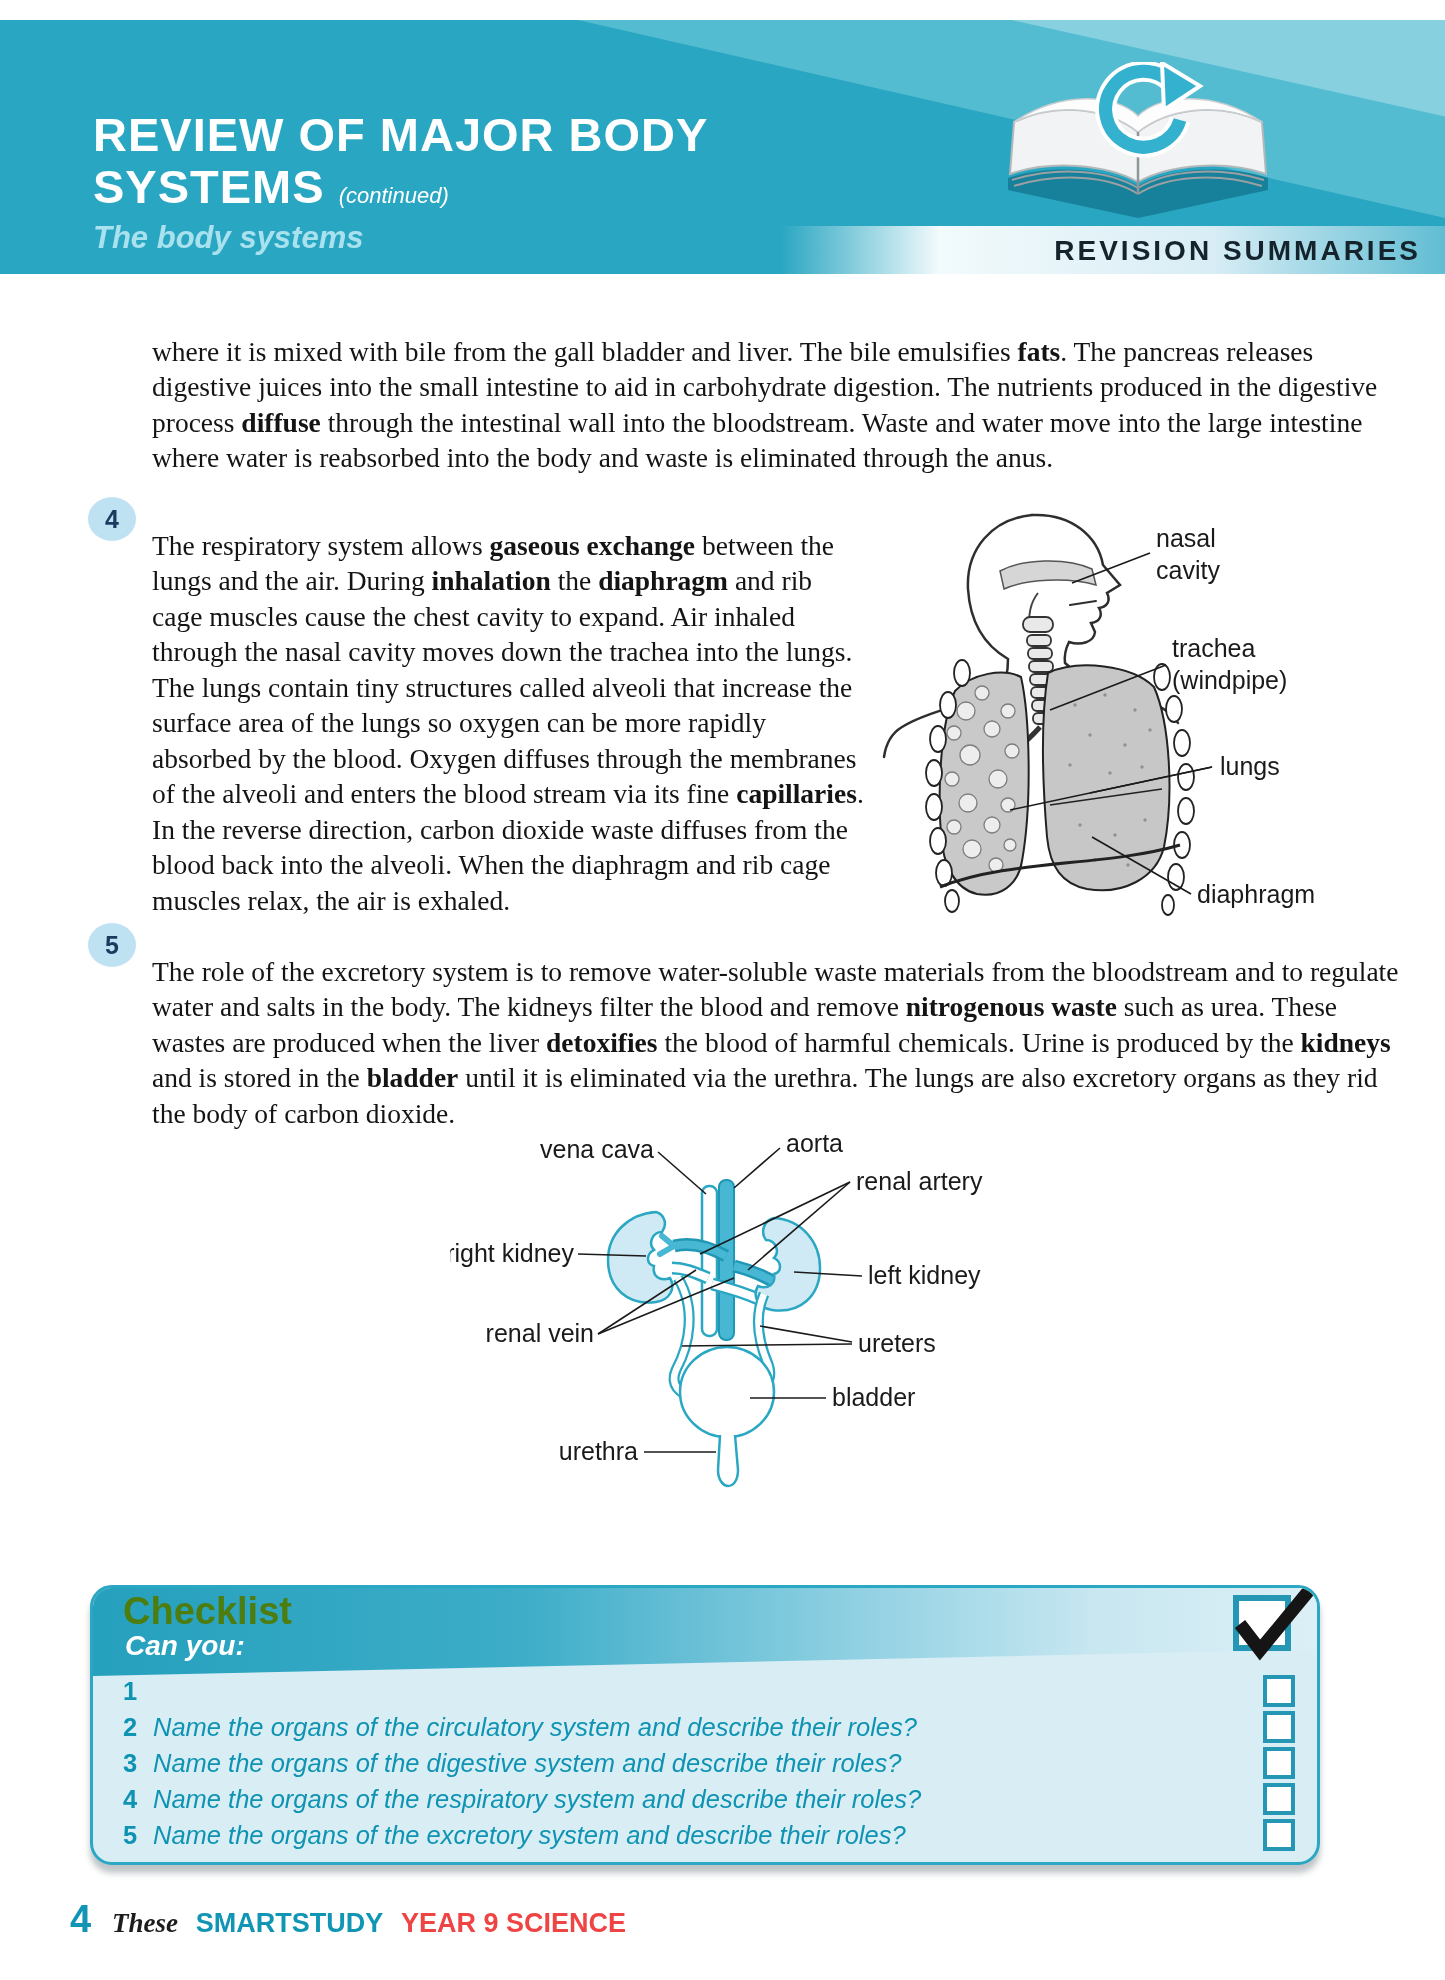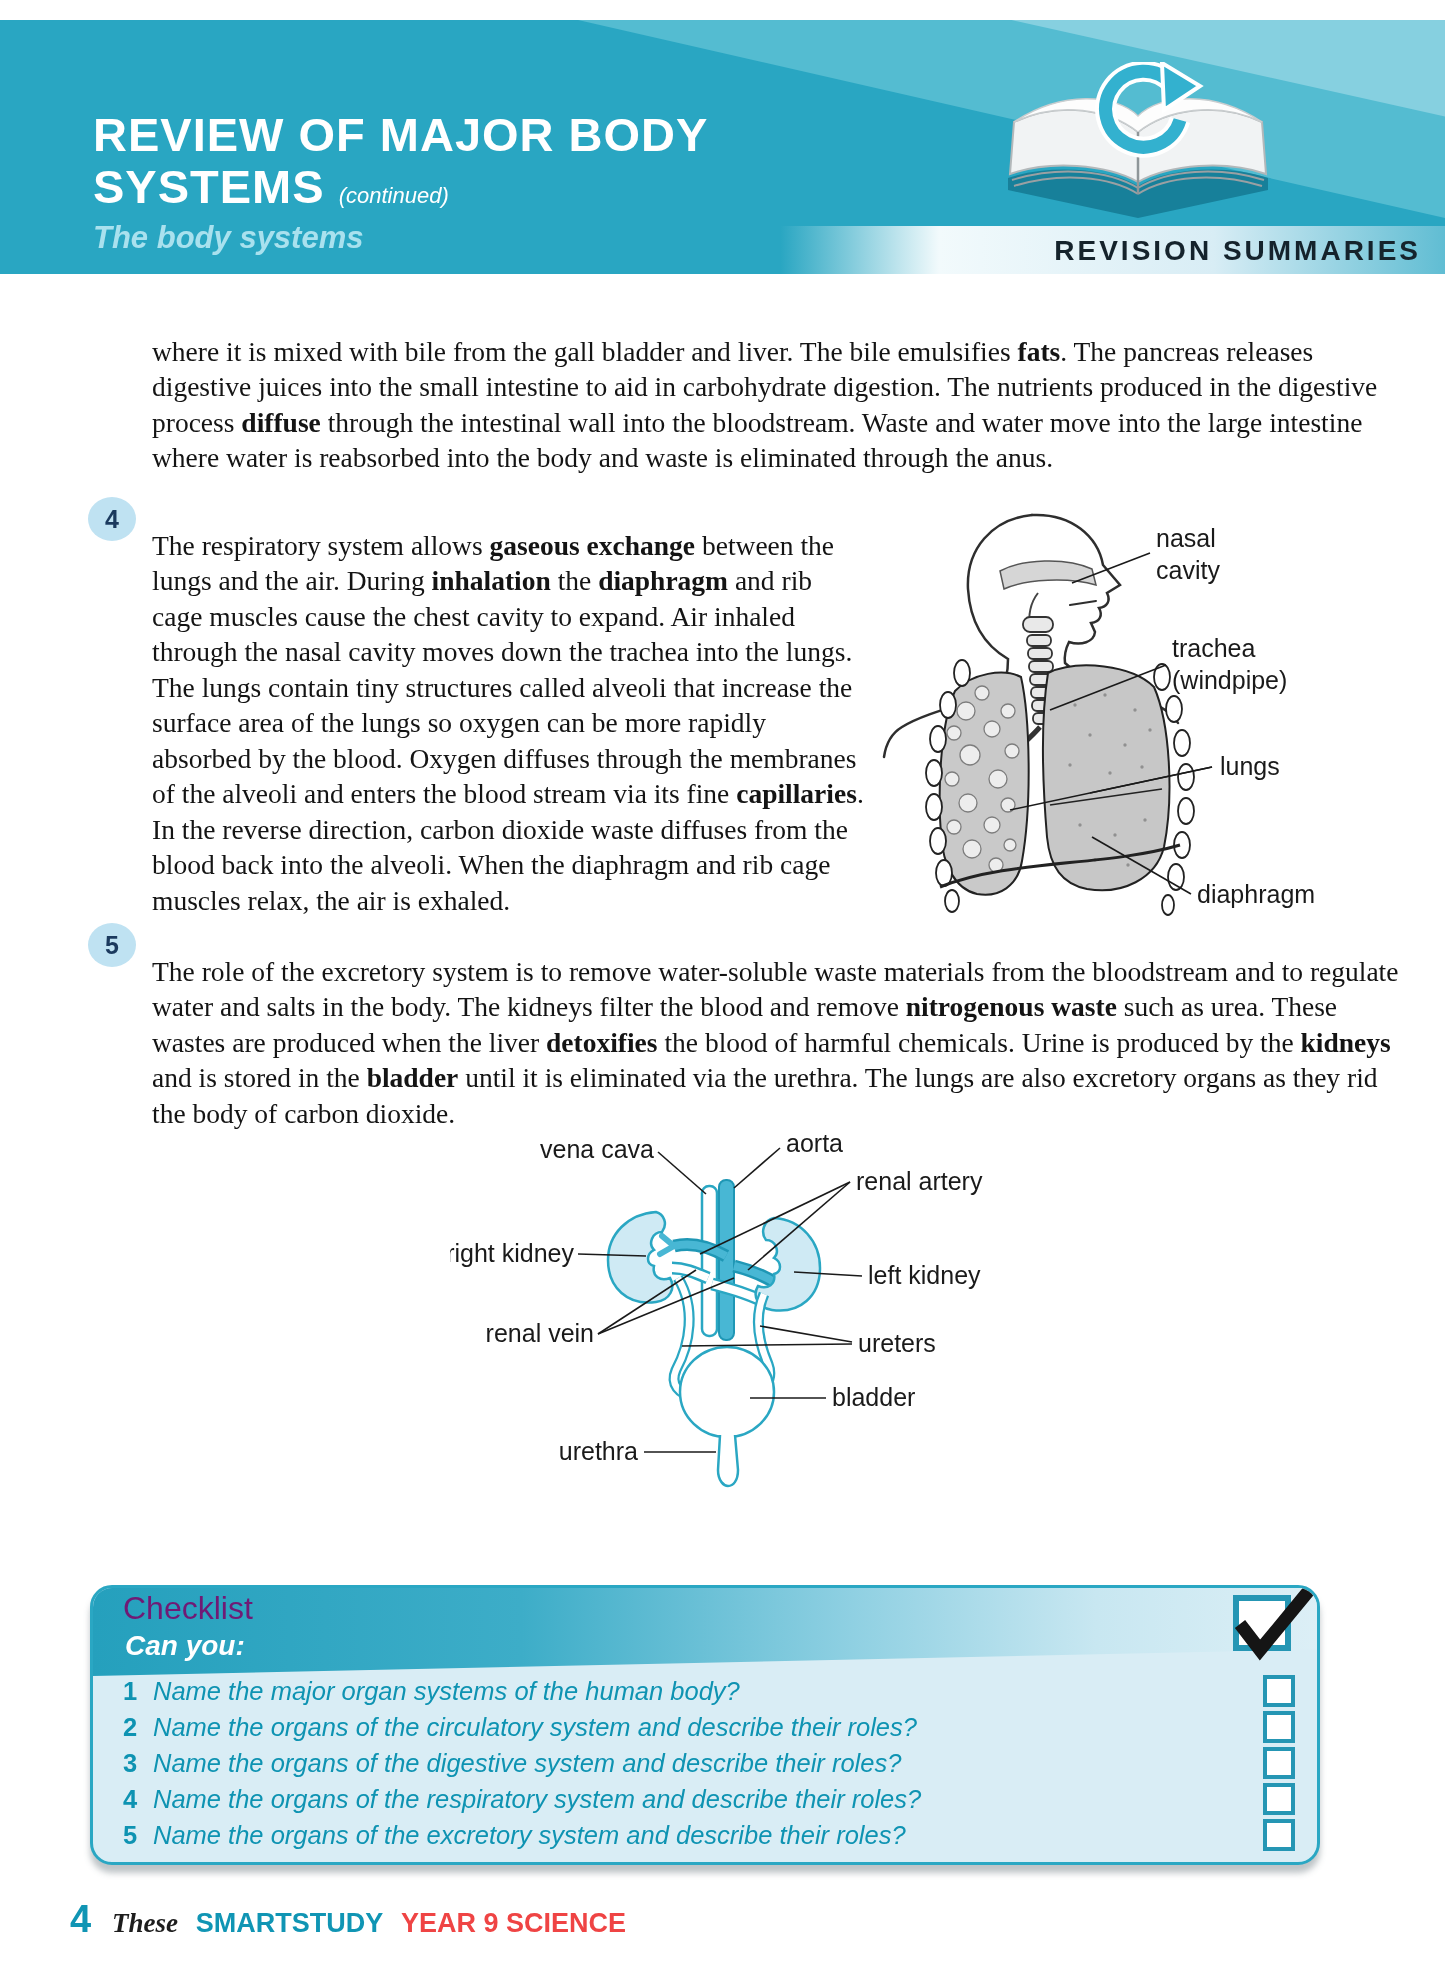--- a/index.html
+++ b/index.html
@@ -42,22 +42,22 @@
   .fig-kid{position:absolute;left:450px;top:1130px;width:600px;height:400px;}
   svg text{font-family:"Liberation Sans",sans-serif;font-size:25px;fill:#1a1a1a;}
 
   
   .checklist{position:absolute;left:90px;top:1585px;width:1230px;height:280px;background:#d9edf5;
              border:3px solid #2aa7c3;border-radius:22px;box-sizing:border-box;
              box-shadow:0 8px 6px rgba(110,125,130,0.45);overflow:hidden;}
   .cl-wedge{position:absolute;left:0;top:0;width:100%;height:88px;
             background:linear-gradient(90deg,#25a0bd 0%,#3dadc8 35%,#8fd0e2 62%,#c8e7f1 82%,#dceff6 100%);
             clip-path:polygon(0 0,100% 0,100% 70%,0 100%);}
-  .cl-title{position:absolute;left:30px;top:2px;color:#701a75;font-family:"Liberation Sans",sans-serif;
-            font-weight:normal;font-size:32px;}
+  .cl-title{position:absolute;left:30px;top:2px;color:#4d7c0f;font-family:"Liberation Sans",sans-serif;
+            font-weight:bold;font-size:38px;}
   .cl-sub{position:absolute;left:32px;top:42px;color:#ffffff;font-family:"Liberation Sans",sans-serif;
           font-weight:bold;font-style:italic;font-size:28px;}
   .cl-bigbox{position:absolute;left:1140px;top:7px;width:46px;height:44px;background:#ffffff;
              border:6px solid #2596b4;}
   .cl-check{position:absolute;left:1133px;top:-12px;width:100px;height:88px;pointer-events:none;}
   .cl-items{position:absolute;left:30px;top:85px;width:1172px;display:flex;flex-direction:column;}
   .cl-item{display:flex;align-items:center;height:36px;
            font-family:"Liberation Sans",sans-serif;font-size:25.5px;color:#0e93b2;}
   .cl-num{font-weight:bold;width:30px;flex:none;}
   .cl-text{font-style:italic;}
@@ -279,21 +279,20 @@
     <div class="cl-title">Checklist</div>
     <div class="cl-sub">Can you:</div>
     <div class="cl-bigbox"></div>
     <svg class="cl-check" viewBox="0 0 100 88">
       <path d="M14,48 L34,74 L90,6" stroke="#151515" stroke-width="13" fill="none"></path>
     </svg>
 
     <div class="cl-items">
       <div class="cl-item">
         <span class="cl-num">1</span>
-        <span class="cl-text">Name the major organ systems of the human body?</span>
         <span class="cl-box"></span>
       </div>
       <div class="cl-item">
         <span class="cl-num">2</span>
         <span class="cl-text">Name the organs of the circulatory system and describe their roles?</span>
         <span class="cl-box"></span>
       </div>
       <div class="cl-item">
         <span class="cl-num">3</span>
         <span class="cl-text">Name the organs of the digestive system and describe their roles?</span>

